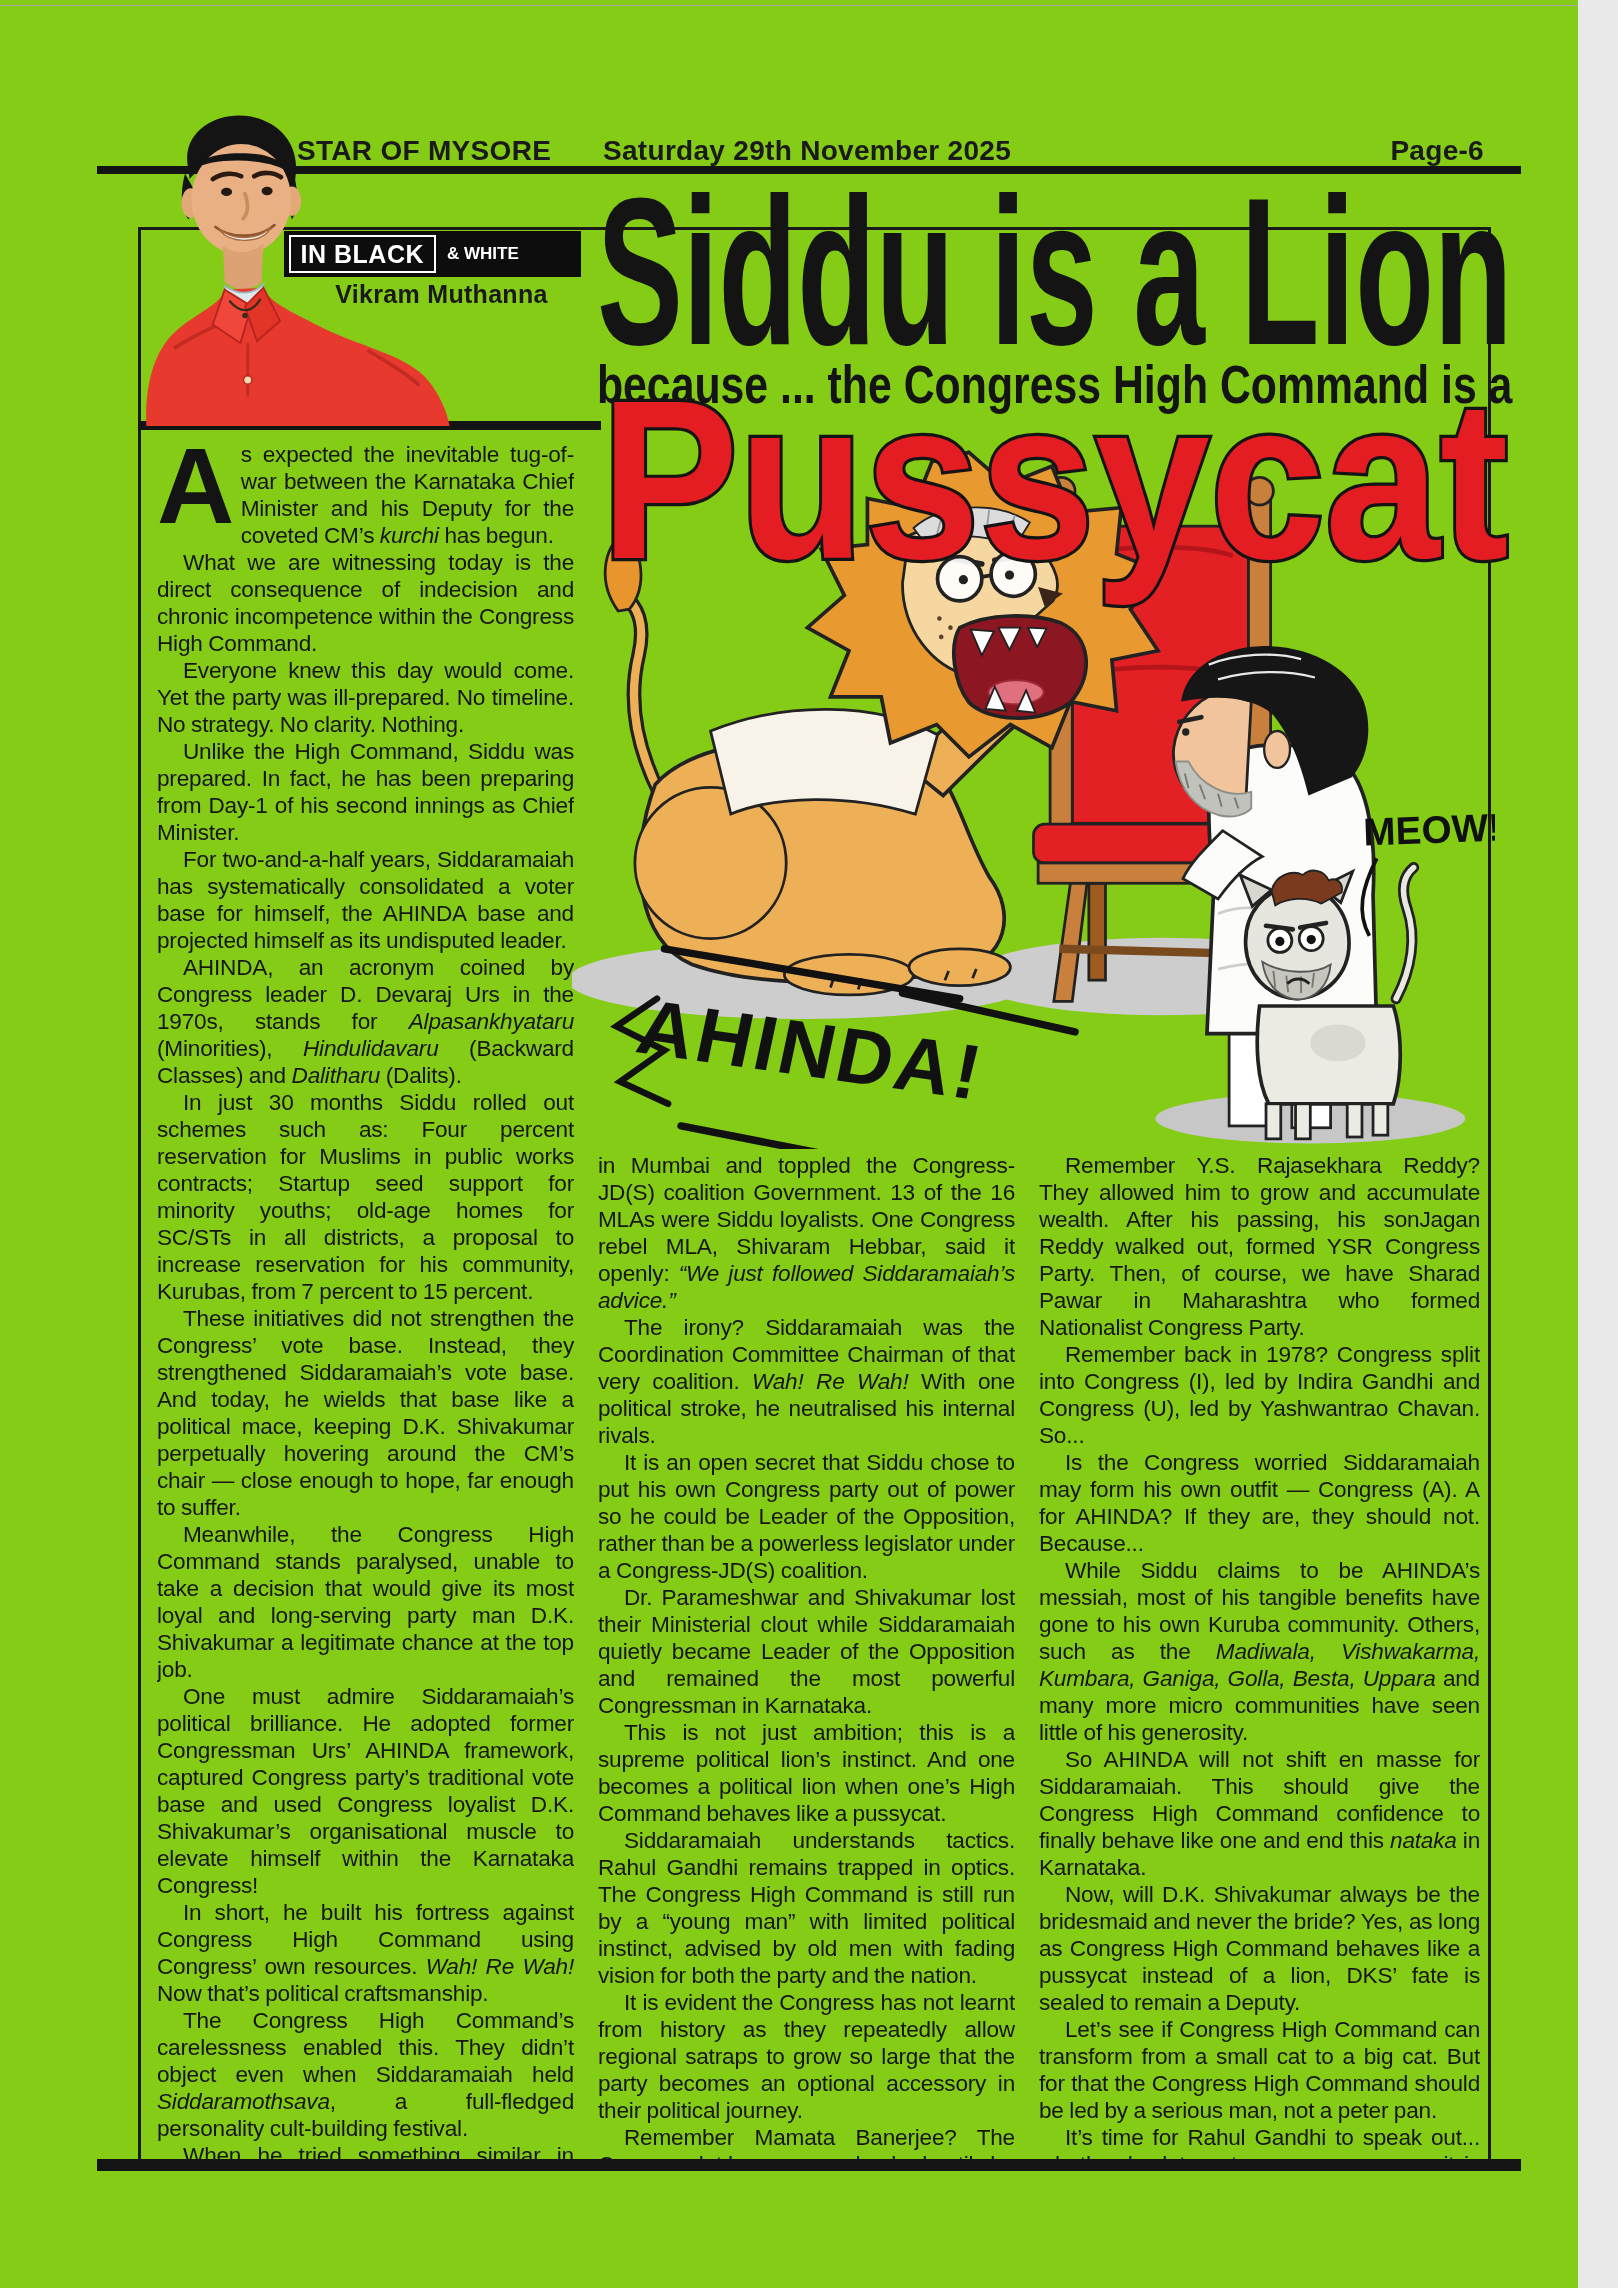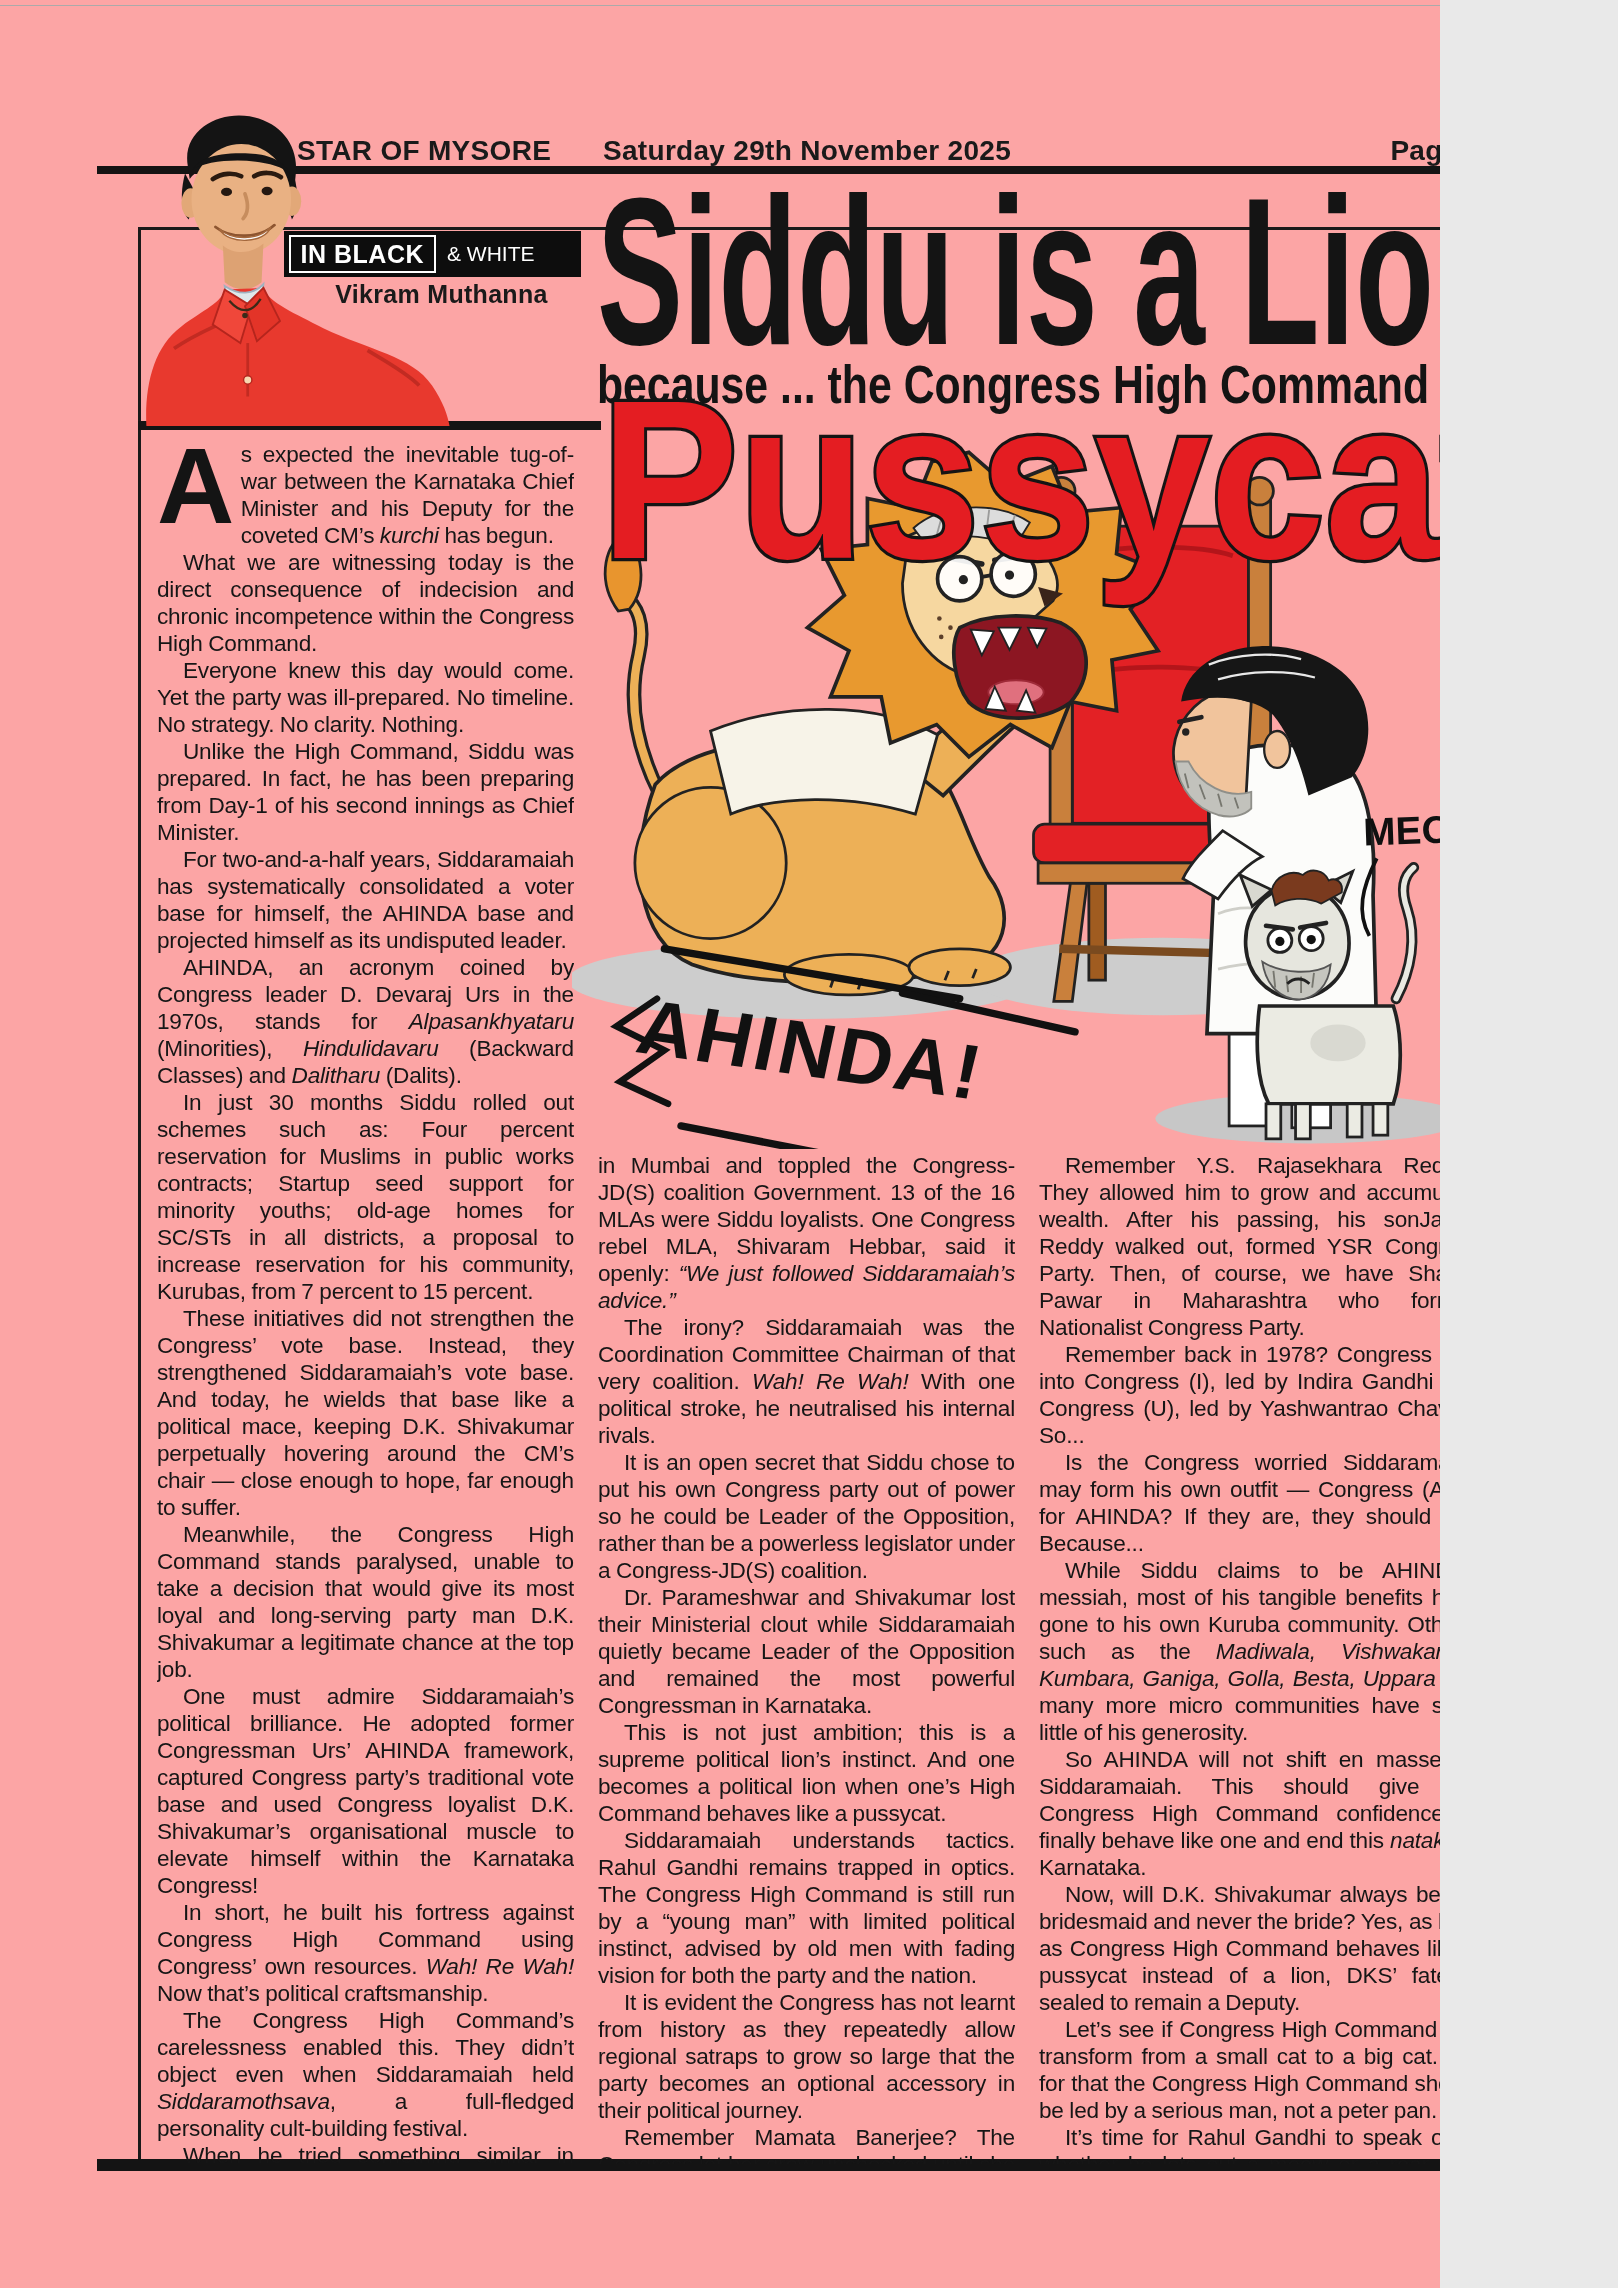--- a/index.html
+++ b/index.html
@@ -1,17 +1,17 @@
 <!DOCTYPE html>
 <html style="font-size:14.8px"><head>
 <meta charset="utf-8">
 <title>STAR OF MYSORE</title>
 <style>
   html,body{margin:0;padding:0;background:#e9e9e9;}
-  #page{position:relative;width:1440px;height:2289px;background:#fca5a5;overflow:hidden;
+  #page{position:relative;width:1578px;height:2289px;background:#84cc16;overflow:hidden;
         font-family:"Liberation Sans",sans-serif;color:#1a1a1a;}
   .abs{position:absolute;}
   
   .edge-top{left:0;top:4.6px;width:1619px;height:1.8px;background:#aaa;}
   .edge-right{left:1611px;top:0;width:1.8px;height:2289px;background:#aaa;}
 
   
   .hdr{top:135px;font-size:28px;font-weight:bold;letter-spacing:0.3px;white-space:nowrap;}
   .hdr-paper{left:297px;}
   .hdr-date{left:603px;}
@@ -21,21 +21,21 @@
   
   .frame{left:138px;top:227px;width:1353px;height:1932px;border:3.7px solid #1a1a1a;border-bottom:none;box-sizing:border-box;z-index:1;}
   .bottom-rule{left:97px;top:2159px;width:1424px;height:12px;background:#141414;z-index:4;}
   .photo-rule{left:138px;top:421px;width:463px;height:9.2px;background:#141414;z-index:4;}
 
   
   .photo{left:137px;top:109px;width:321px;height:317px;z-index:5;}
   .badge{left:284px;top:231px;width:297px;height:46px;background:#0d0d0d;display:flex;align-items:stretch;z-index:6;}
   .badge .boxed{border:2.8px solid #fff;margin:3.7px 1.8px 3.7px 4.6px;padding:12px 10px;display:flex;align-items:center;
                 color:#fff;font-size:25px;font-weight:bold;letter-spacing:0.5px;white-space:nowrap;}
-  .badge .plain{padding:0 9.2px;display:flex;align-items:center;color:#fff;font-size:21px;font-weight:normal;white-space:nowrap;}
+  .badge .plain{padding:0 9.2px;display:flex;align-items:center;color:#fff;font-size:17px;font-weight:bold;white-space:nowrap;}
   .author{left:293px;top:280px;width:297px;text-align:center;font-size:25px;font-weight:bold;letter-spacing:0.3px;z-index:6;}
 
   
   .headline-svg{left:595px;top:185px;width:923px;height:443px;z-index:3;pointer-events:none;}
   svg text{font-family:"Liberation Sans","DejaVu Sans",sans-serif;}
 
   
   .cartoon-svg{left:572px;top:397px;width:923px;height:752px;z-index:2;}
 
   

